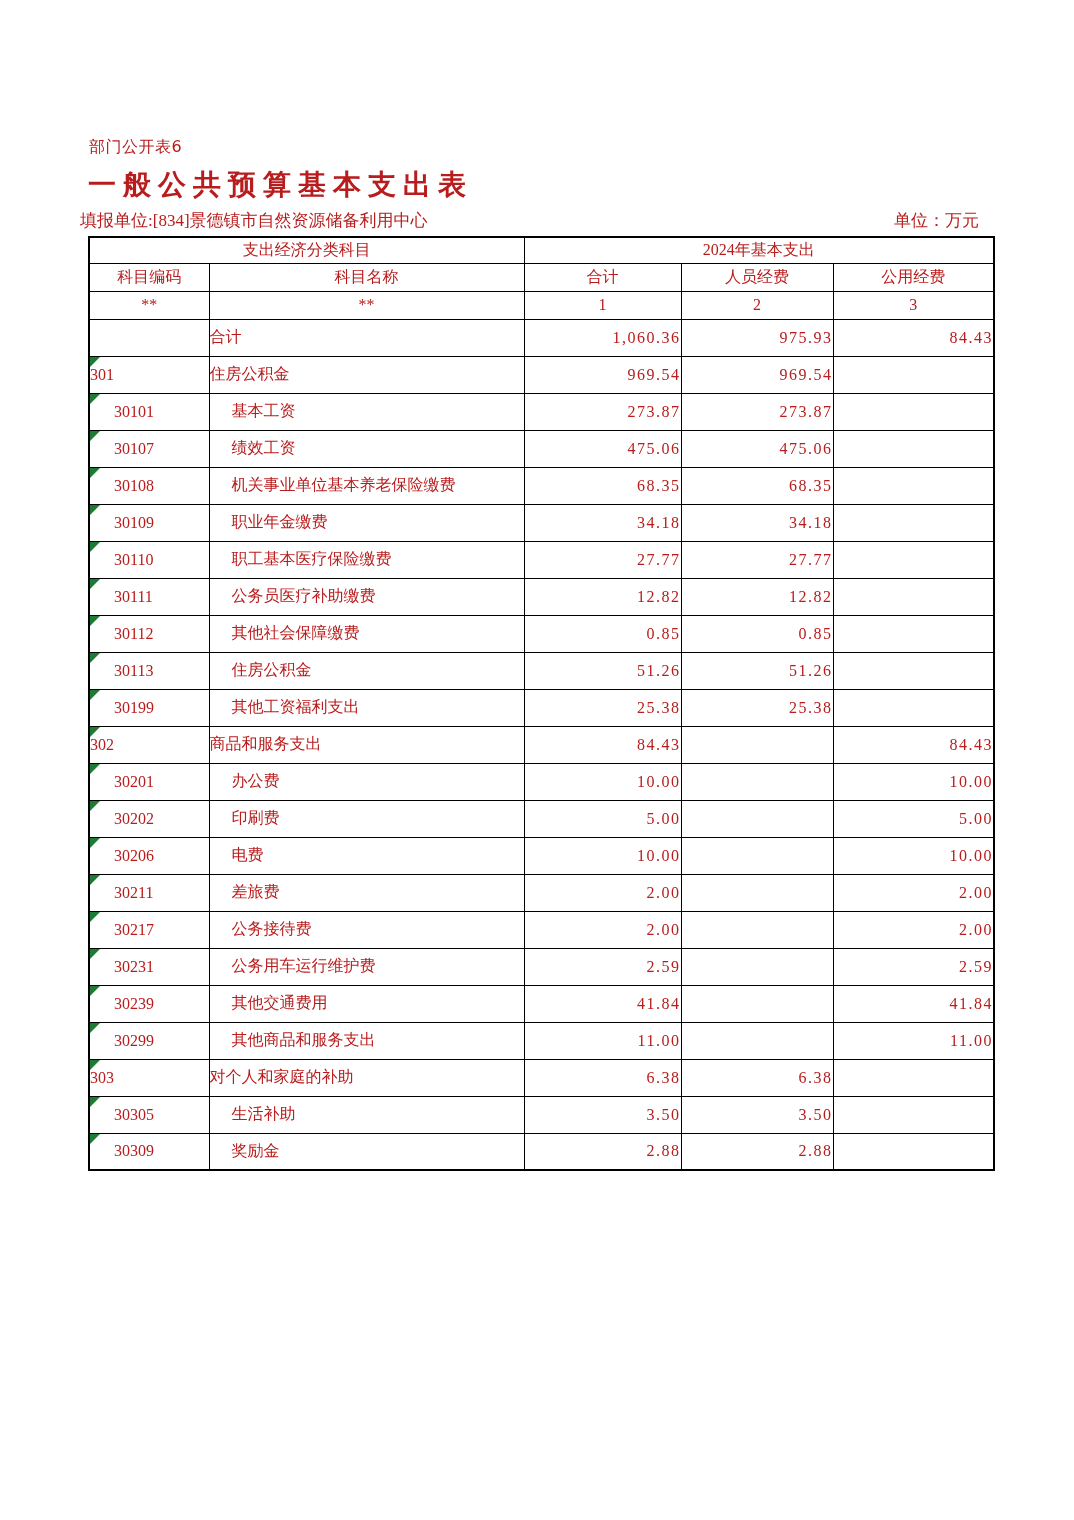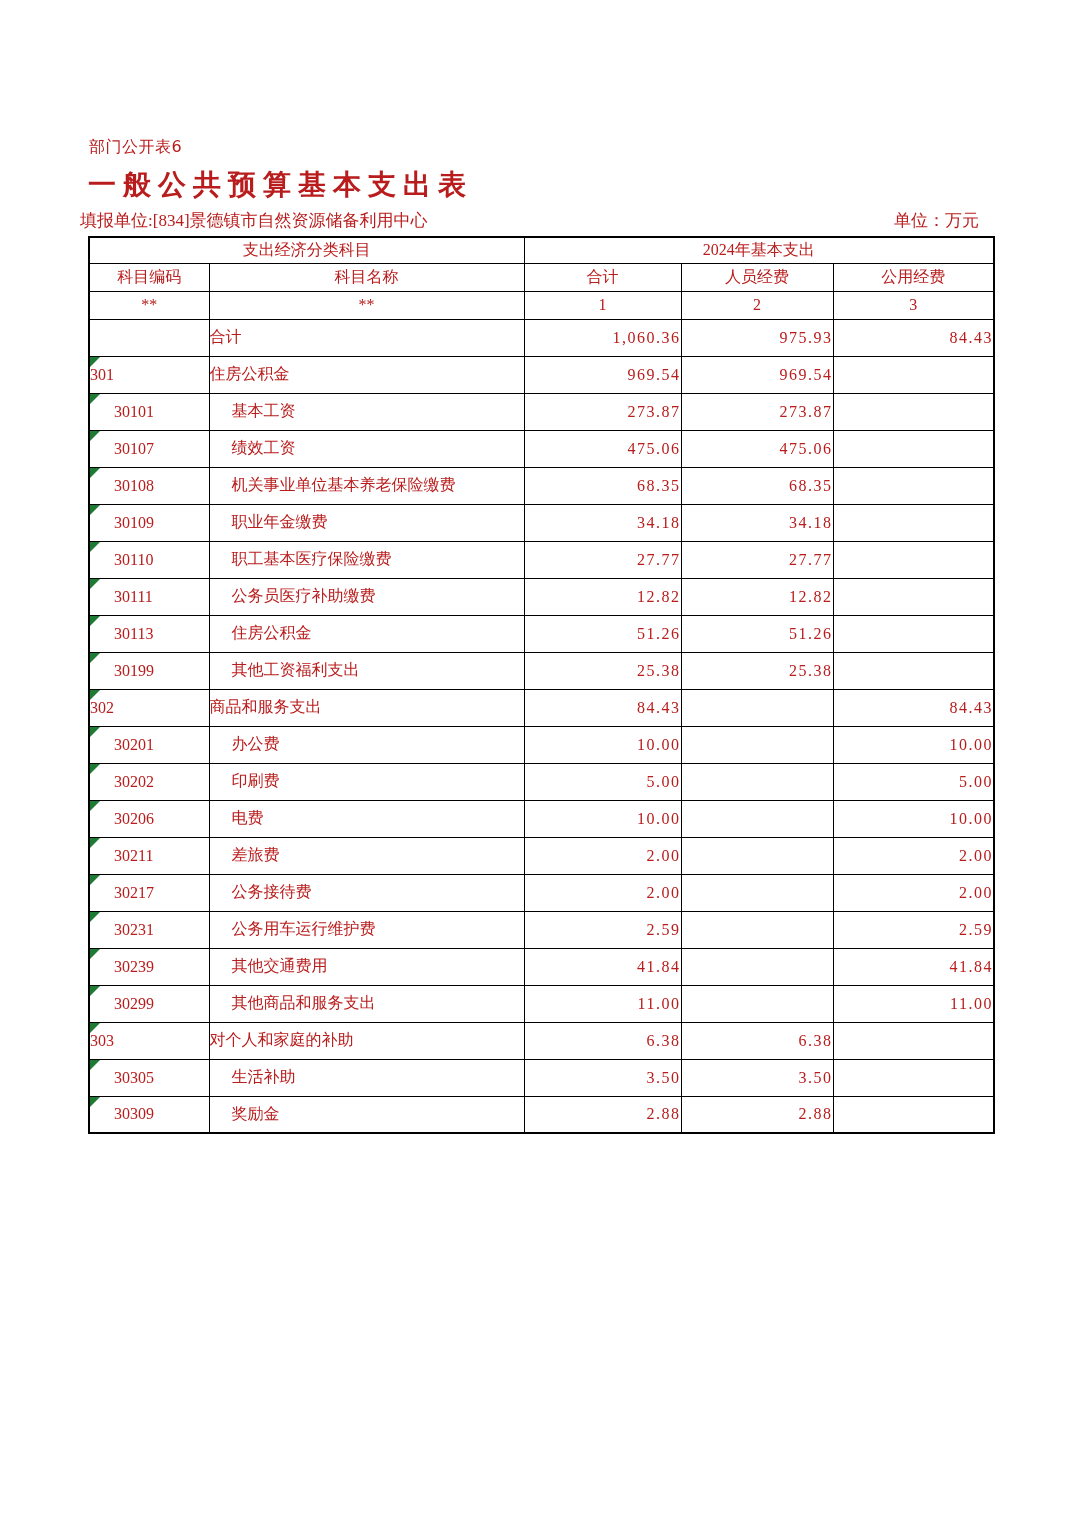--- a/index.html
+++ b/index.html
@@ -179,20 +179,27 @@
           <td class="num"></td>
         </tr>
         <tr>
           <td class="col-code indent"><span class="flag"></span><span>30111</span></td>
           <td class="col-name indent">公务员医疗补助缴费</td>
           <td class="num">12.82</td>
           <td class="num">12.82</td>
           <td class="num"></td>
         </tr>
         <tr>
+          <td class="col-code indent"><span class="flag"></span><span>30112</span></td>
+          <td class="col-name indent">其他社会保障缴费</td>
+          <td class="num">0.85</td>
+          <td class="num">0.85</td>
+          <td class="num"></td>
+        </tr>
+        <tr>
           <td class="col-code indent"><span class="flag"></span><span>30113</span></td>
           <td class="col-name indent">住房公积金</td>
           <td class="num">51.26</td>
           <td class="num">51.26</td>
           <td class="num"></td>
         </tr>
         <tr>
           <td class="col-code indent"><span class="flag"></span><span>30199</span></td>
           <td class="col-name indent">其他工资福利支出</td>
           <td class="num">25.38</td>

